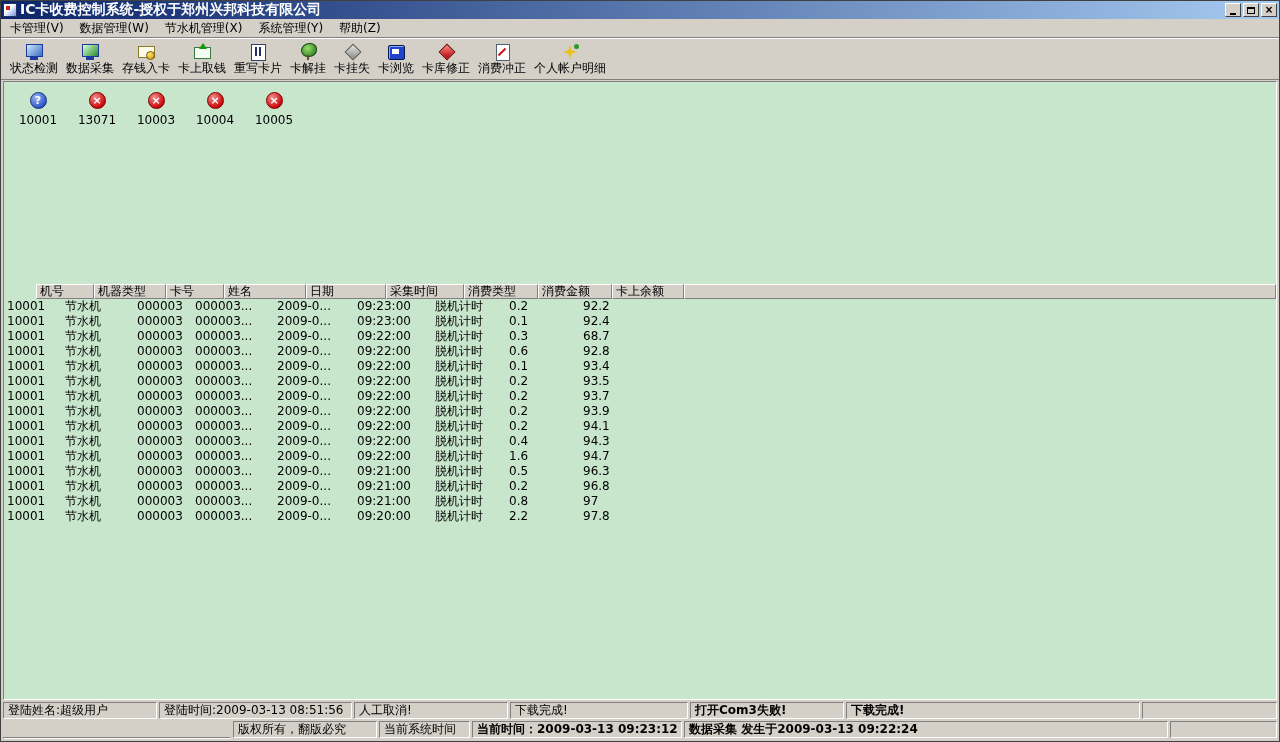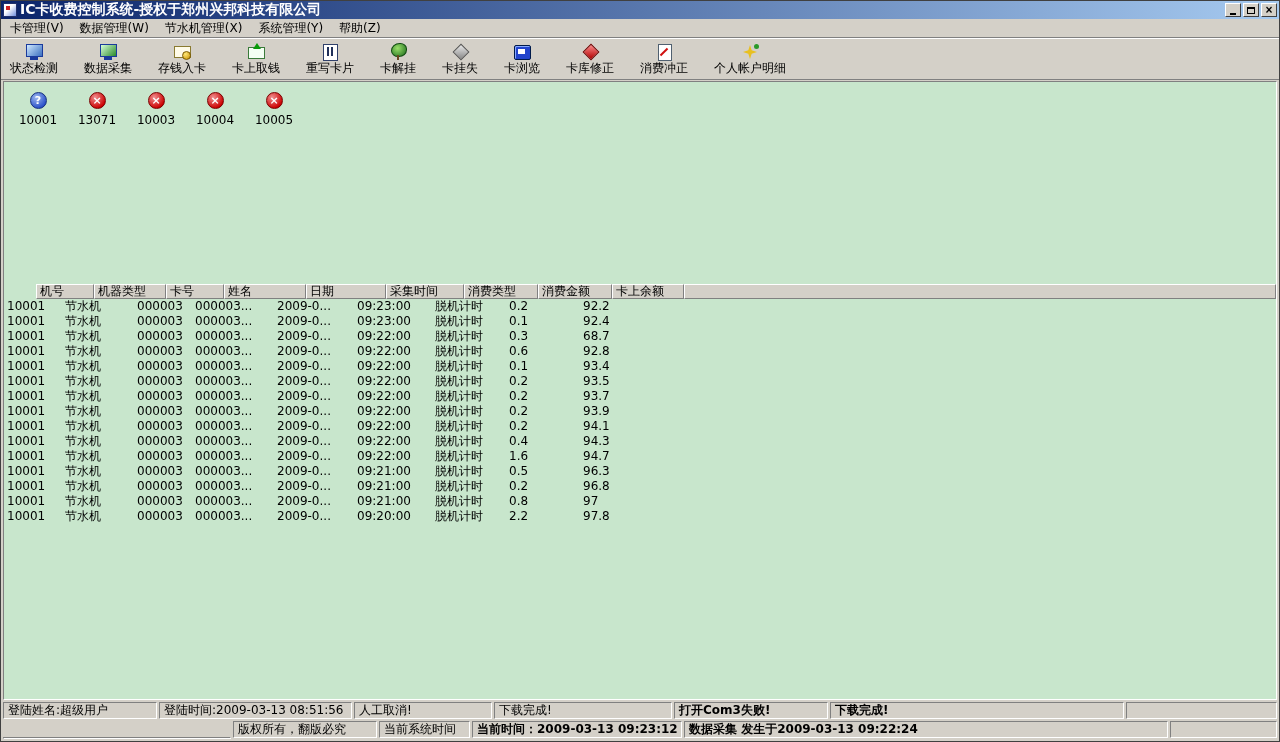--- a/index.html
+++ b/index.html
@@ -54,21 +54,21 @@
     padding-left: 1px;
     border-bottom: 1px solid #808080;
     background: #d4d0c8;
   }
   .menu-item { padding: 2px 8px; white-space: nowrap; }
 
   
   .toolbar {
     height: 42px; flex: 0 0 42px;
     display: flex; align-items: center;
-    gap: 20px; padding: 2px 0 2px 6px;
+    gap: 2px; padding: 2px 0 2px 6px;
     border-top: 1px solid #ffffff;
     border-bottom: 1px solid #808080;
     background: #d4d0c8;
   }
   .tbtn {
     background: transparent; border: 1px solid transparent;
     display: flex; flex-direction: column; align-items: center; justify-content: center;
     gap: 1px; height: 38px; padding: 1px 2px; cursor: default;
     font-family: inherit; font-size: 12px; white-space: nowrap;
   }
@@ -211,21 +211,21 @@
   .statusrow.last { flex: 0 0 21px; height: 21px; padding-bottom: 3px; }
   .scell {
     border: 1px solid; border-color: #808080 #ffffff #ffffff #808080;
     background: #d4d0c8;
     padding: 0 4px; line-height: 15px;
     white-space: nowrap; overflow: hidden;
     flex: 0 0 auto;
   }
   .scell.bold { font-weight: bold; }
   .scell.grow { flex: 1 1 auto; }
-  .w1a { width: 154px; } .w1b { width: 193px; } .w1c { width: 138px; }
+  .w1a { width: 154px; } .w1b { width: 193px; } .w1c { width: 154px; }
   .w1d { width: 178px; } .w1e { width: 154px; } .w1f { width: 294px; }
   .w2a { width: 228px; margin-top: 16px; } .w2b { width: 144px; } .w2c { width: 91px; }
   .w2d { width: 210px; } .w2e { width: 484px; }
 </style>
 </head>
 <body style="--panel-green: #c8e6cc; --title-blue: #0a246a; --status-error-red: #cc0000; --status-unknown-blue: #2a50c8;">
 
 <div class="window">
 
   <div class="titlebar">

